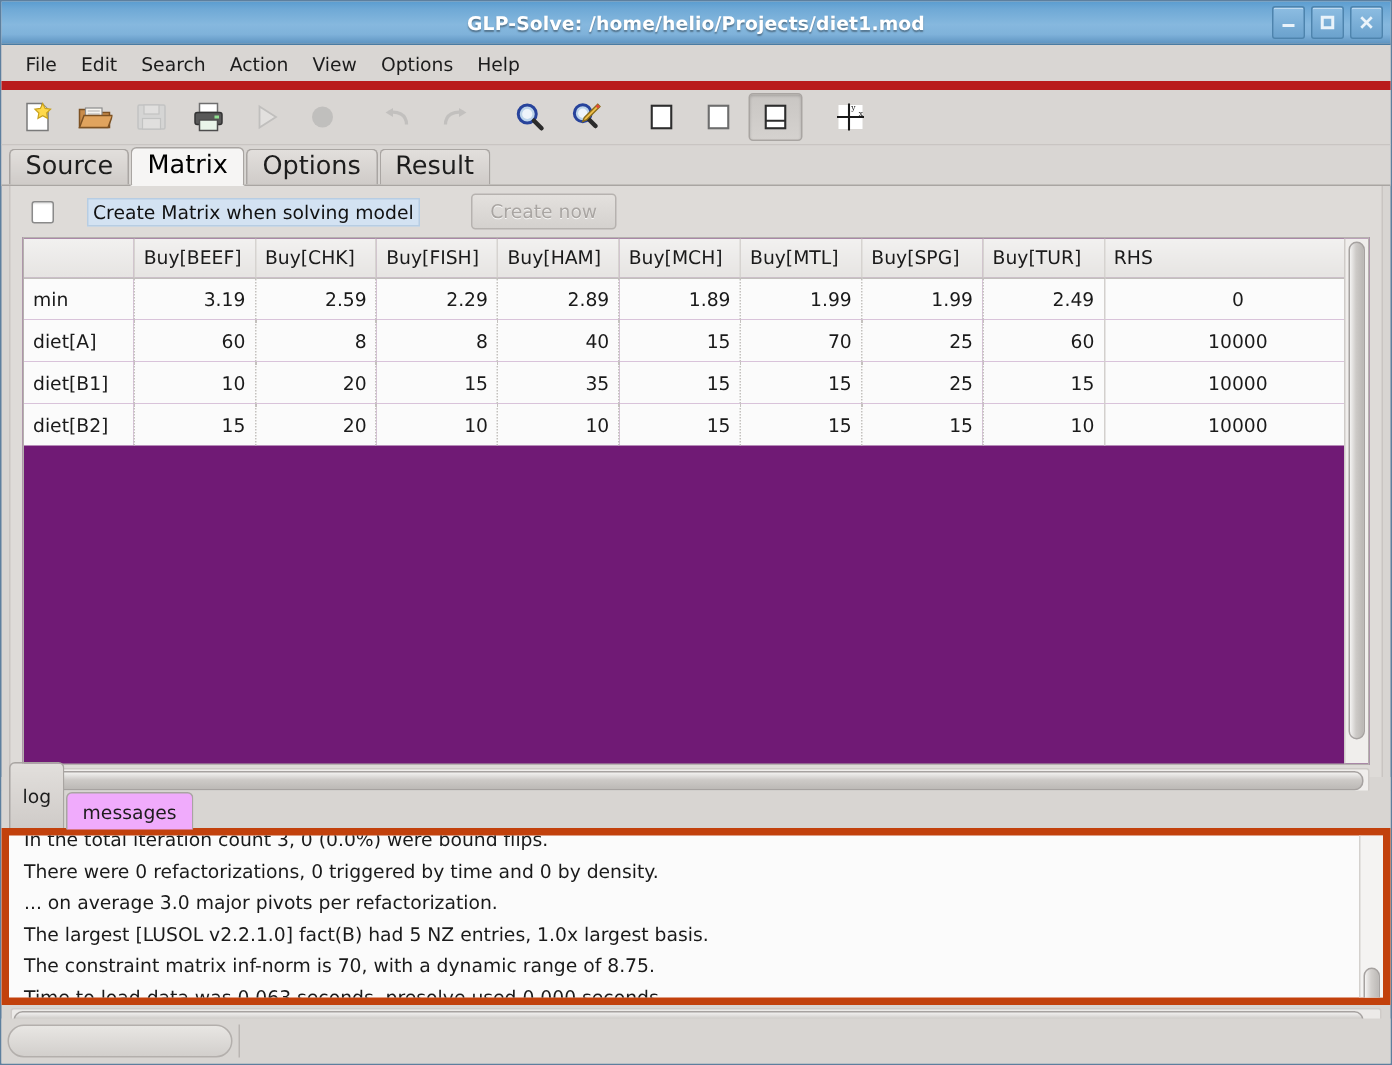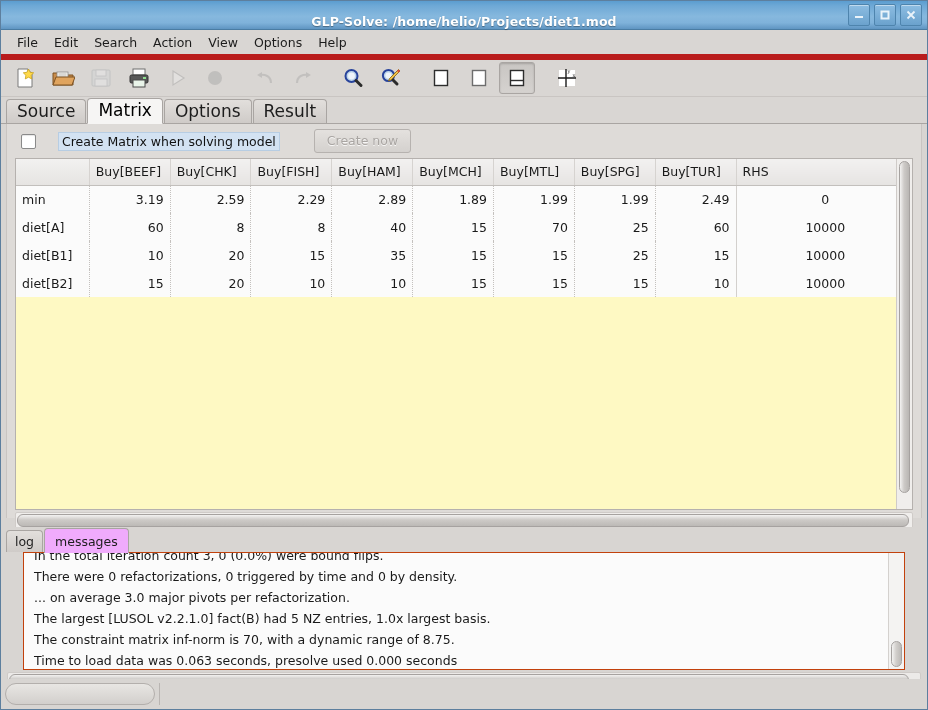--- a/index.html
+++ b/index.html
@@ -16,21 +16,21 @@
     background: #d8d5d2;
     border: 1px solid #5d7f9e;
   }
 
   
   .titlebar {
     position: relative;
     height: 28px;
     background: linear-gradient(to bottom, #5b9dd0 0%, #6fa9d6 18%, #86b8de 55%, #7fb2da 78%, #5f95c2 100%);
     border-bottom: 1px solid #4a7ca3;
-    display: flex; align-items: flex-end; justify-content: center;
+    display: flex; align-items: center; justify-content: center;
   }
   .titlebar .title {
     font-size: 12.5px;
     font-weight: bold;
     color: #ffffff;
     text-shadow: 0 1px 1px rgba(0,0,0,0.35);
     letter-spacing: 0.1px;
     white-space: nowrap;
   }
   .win-btns {
@@ -159,21 +159,21 @@
     padding: 4px 12px;
     line-height: 14px;
     text-shadow: 0 1px 0 rgba(255,255,255,0.8);
   }
 
   
   .tablewrap {
     position: relative;
     margin: 0 8px 0 8px;
     height: 352px;
-    background: #fef9c3;
+    background: #701a75;
     border: 1px solid #b5b1ae;
     box-sizing: border-box;
     overflow: hidden;
   }
   table.matrix {
     border-collapse: collapse;
     width: 898px;
     table-layout: fixed;
     font-size: 12.5px;
     color: #1a1a1a;
@@ -255,42 +255,42 @@
   .btabstrip {
     display: flex; align-items: flex-end;
     height: 25px;
     padding-left: 5px;
     background: #d8d5d2;
     position: relative; z-index: 2;
   }
   .btab {
     font-size: 12.5px;
     color: #1d1d1d;
-    padding: 3px 8px;
+    padding: 14px 8px;
     border: 1px solid #a9a5a2;
     border-bottom: none;
     border-radius: 4px 4px 0 0;
     background: linear-gradient(to bottom,#e2dfdc,#cfcbc8);
     margin-right: 1px;
     line-height: 15px;
   }
   .btab.active {
     background: #f0abfc;
     padding: 5px 10px 4px 10px;
     margin-bottom: -1px;
     z-index: 3;
   }
 
   
   .logwrap {
     position: relative;
-    margin: 0 22px;
+    margin: 0 0;
     height: 118px;
     background: #fbfbfb;
-    border: 1px solid #c2410c;
+    border: 5px solid #c2410c;
     box-sizing: border-box;
     overflow: hidden;
   }
   .loglines {
     padding: 2px 0 0 10px;
     font-size: 12.5px;
     color: #1a1a1a;
     position: relative;
     top: -10px;
   }

